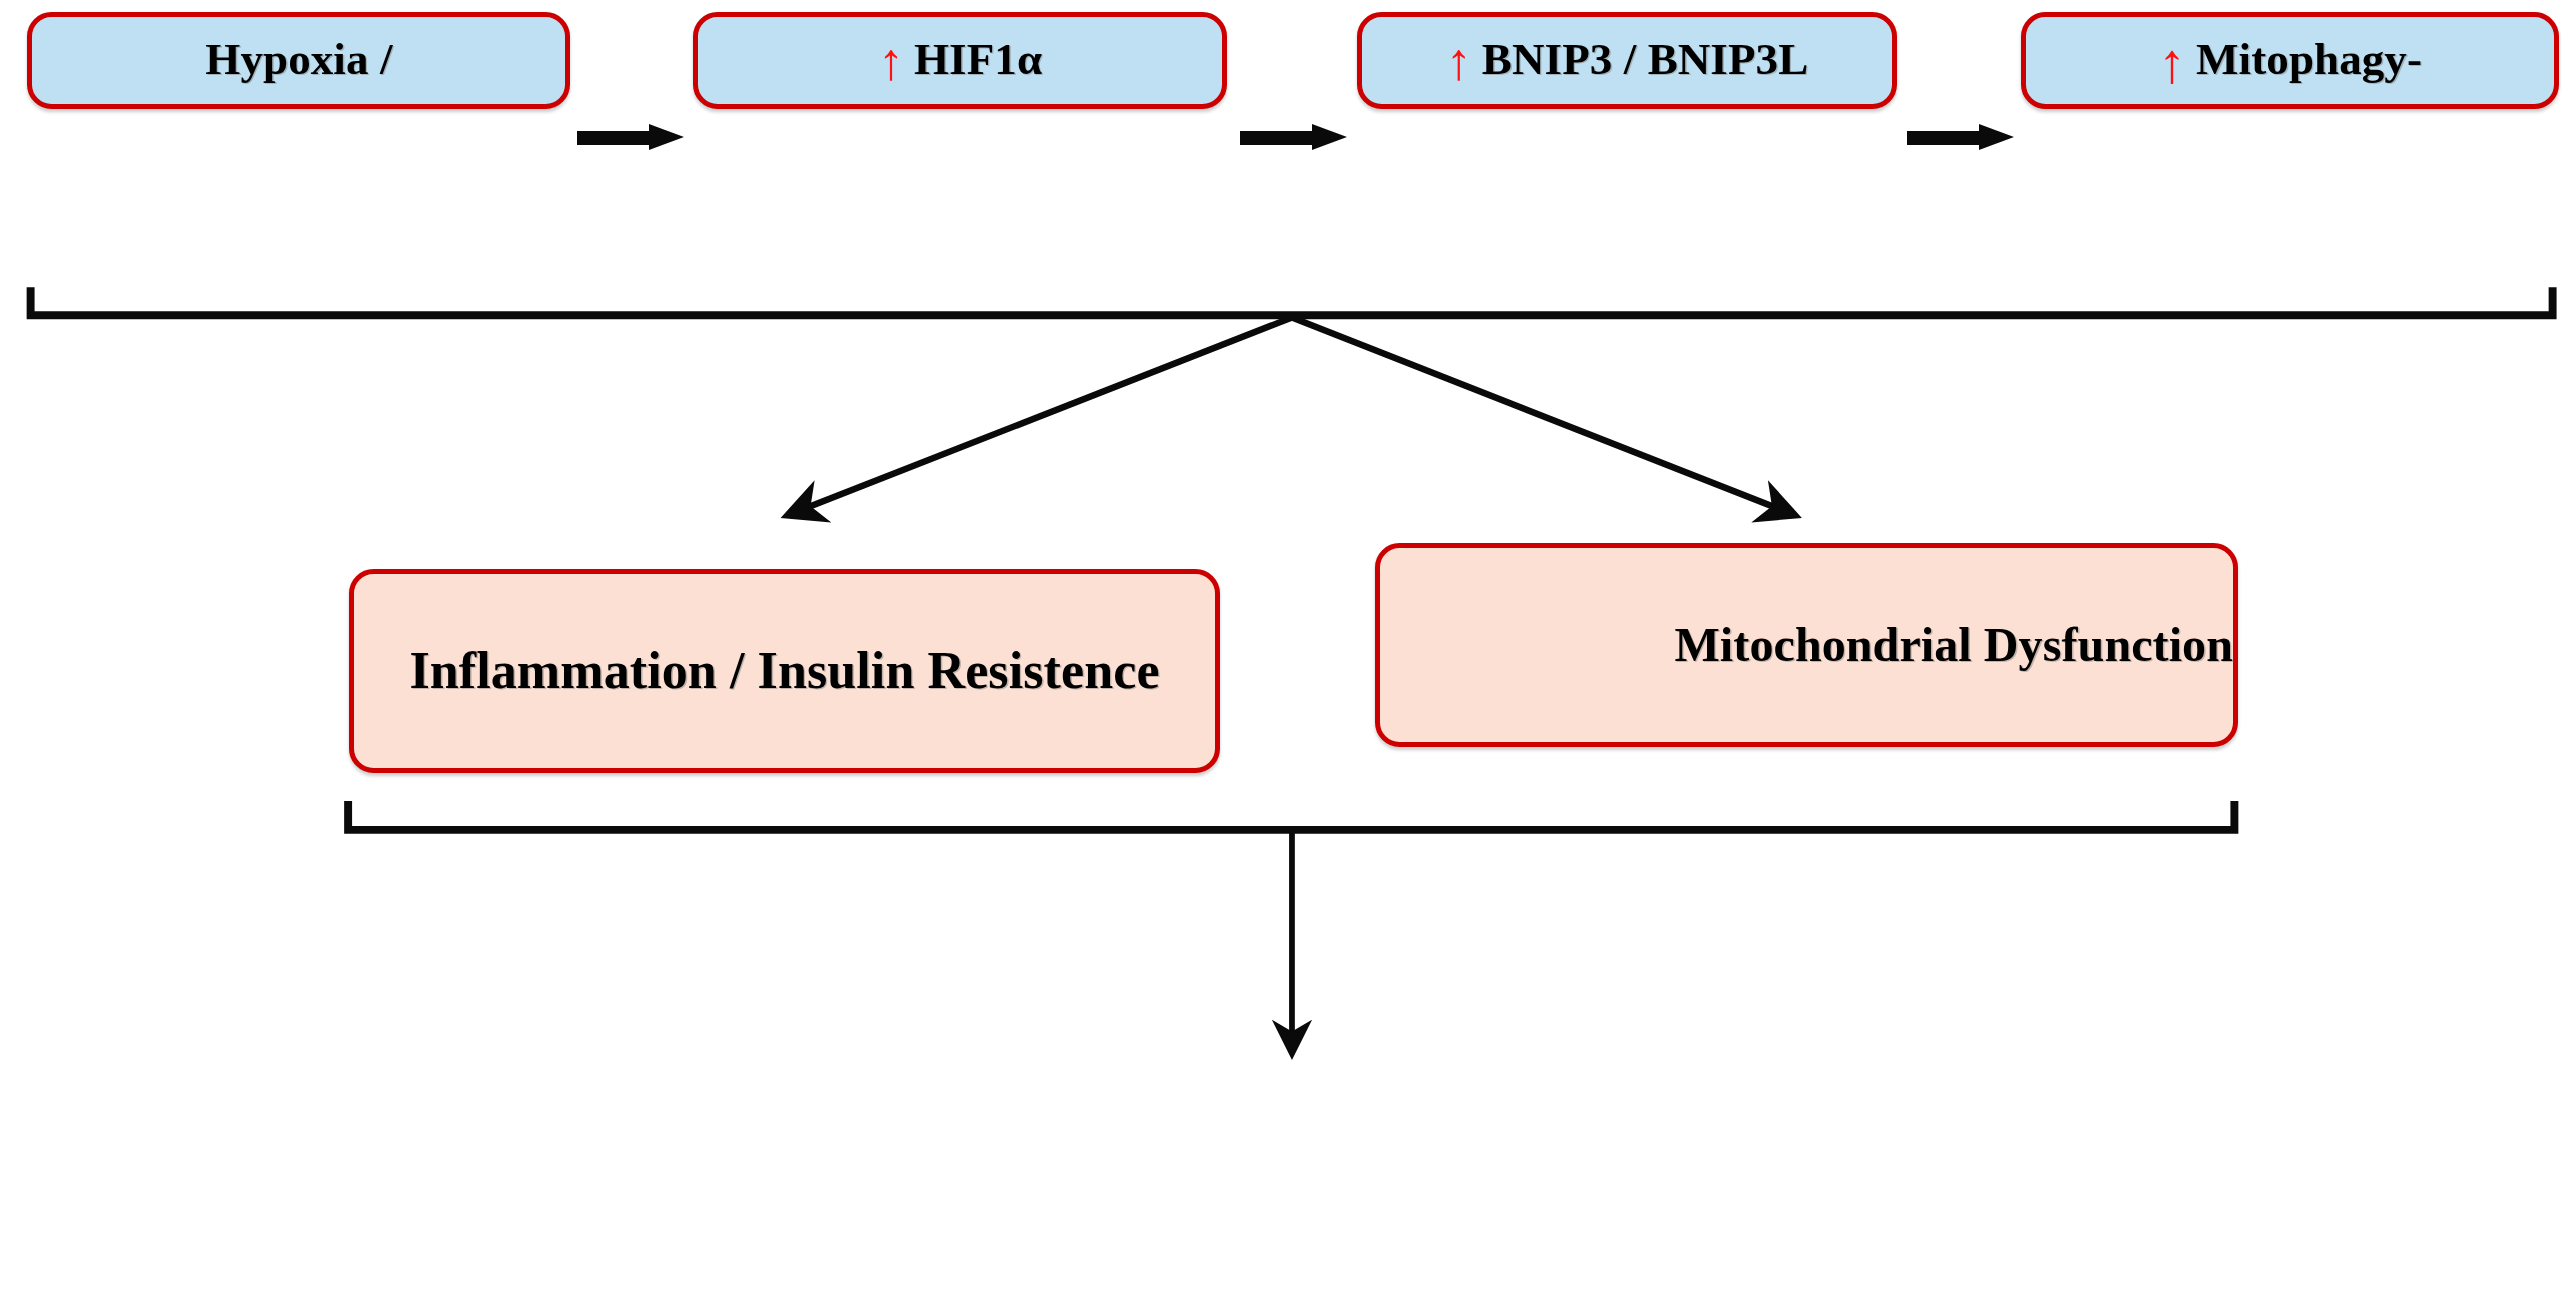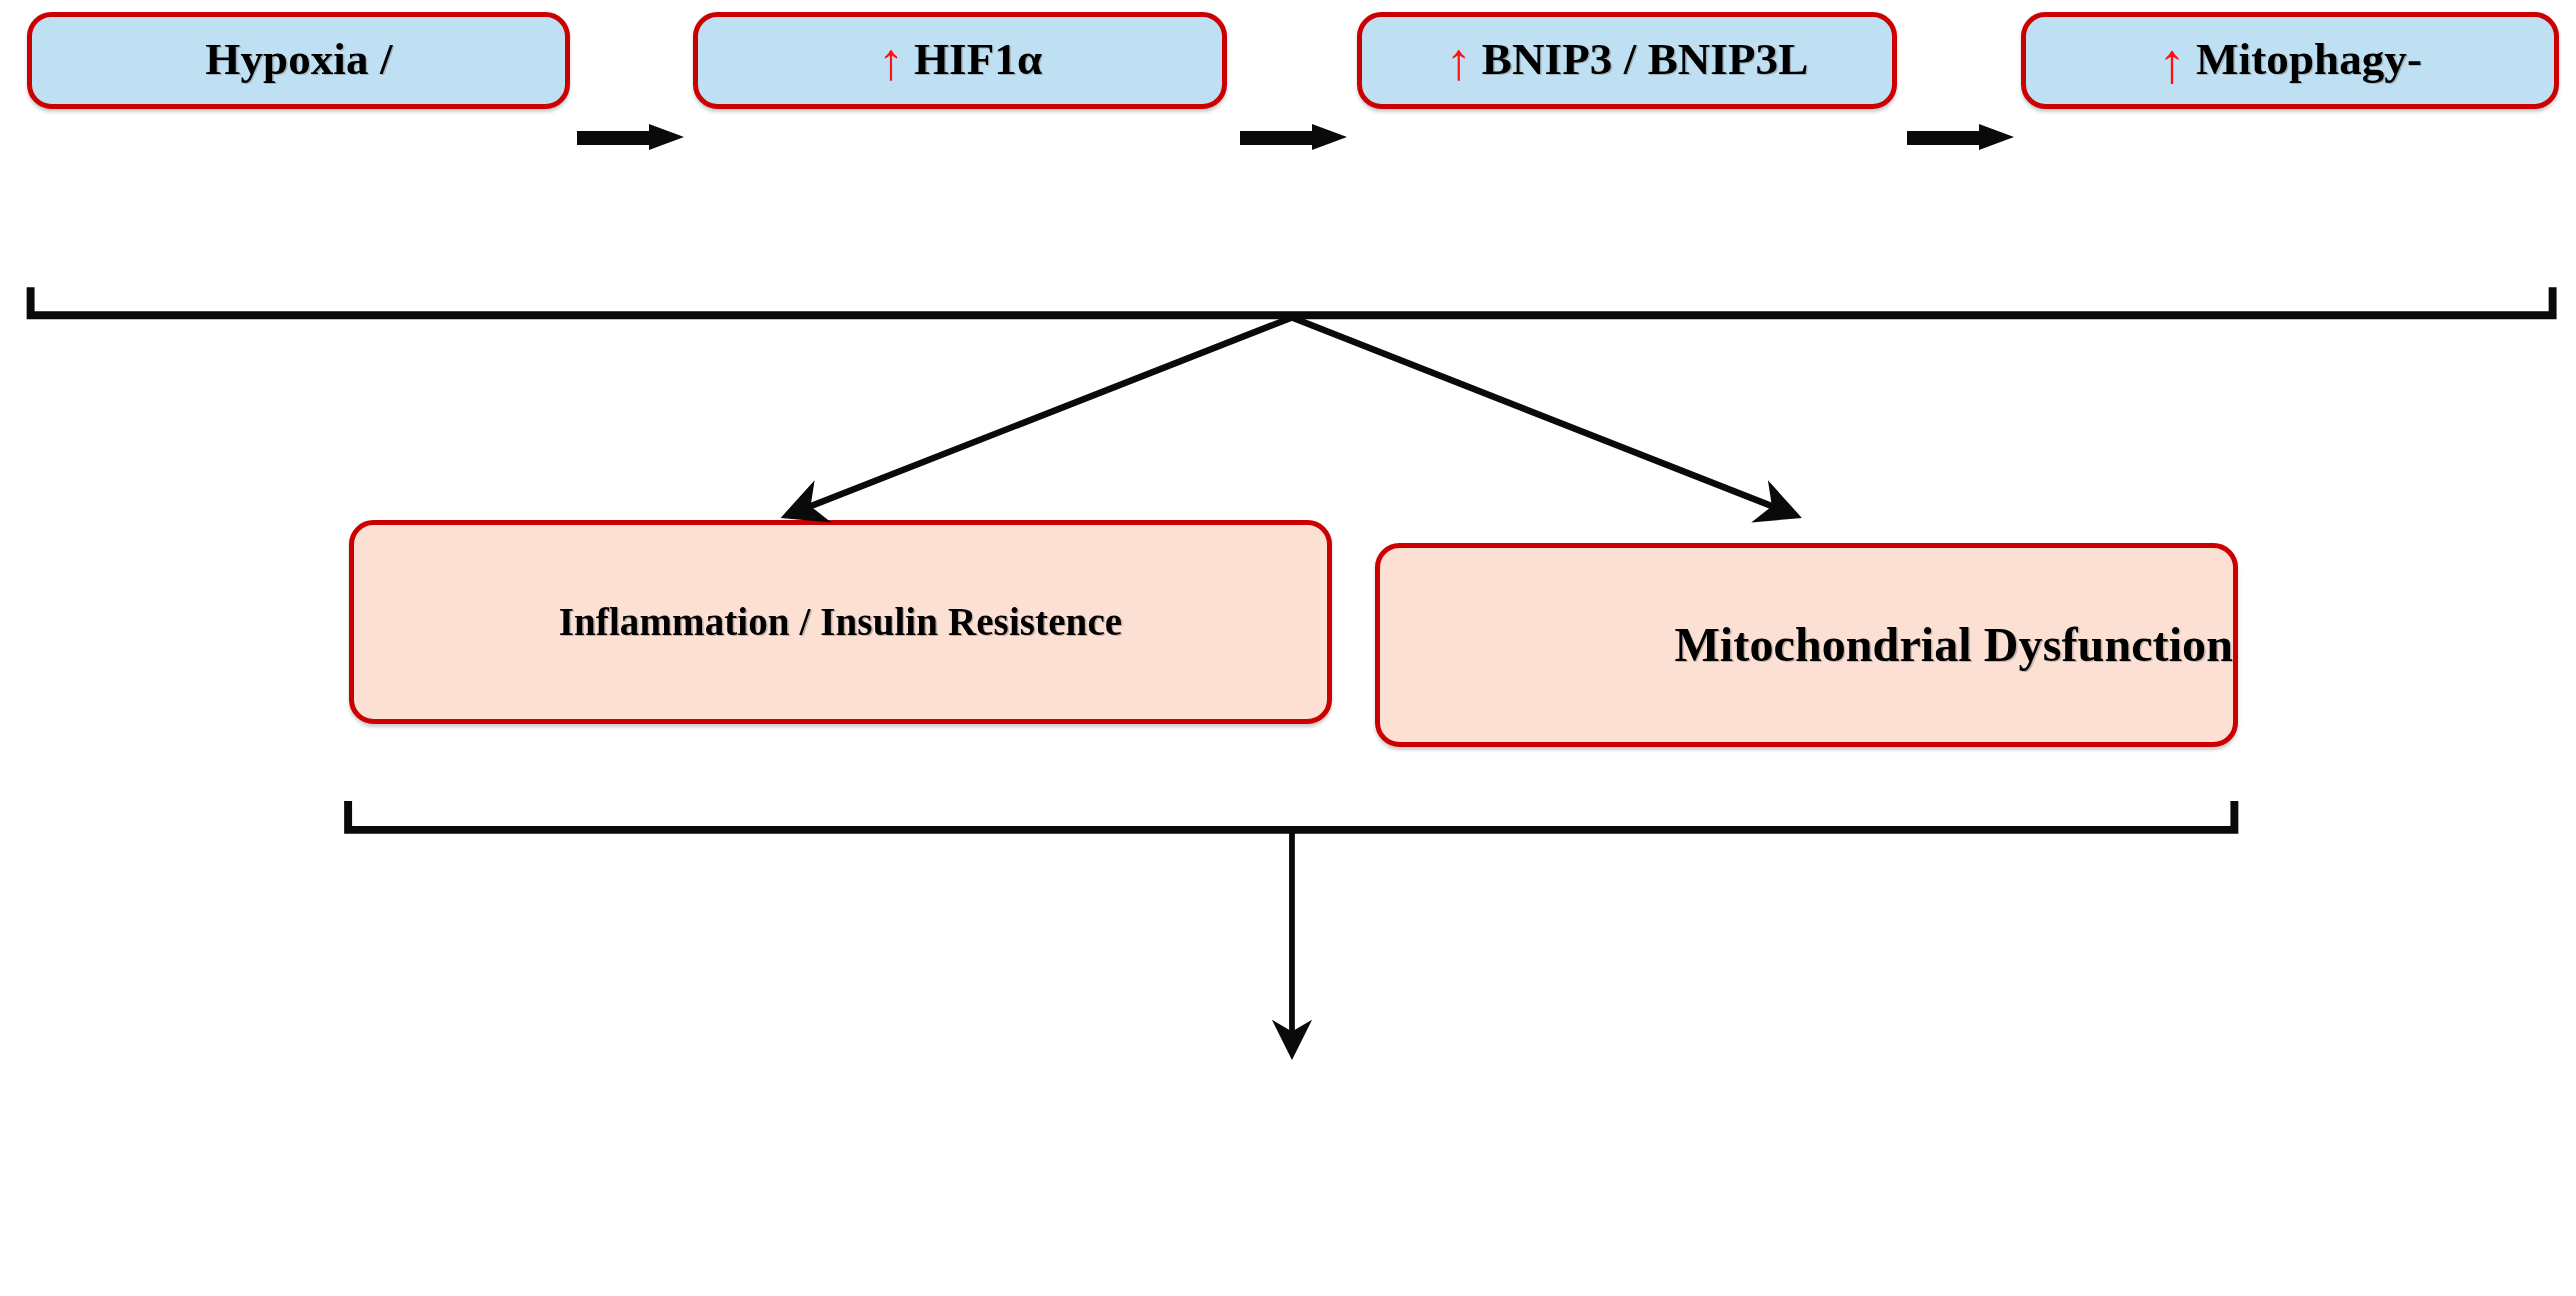--- a/index.html
+++ b/index.html
@@ -71,21 +71,21 @@
     border-left:35px solid #0a0a0a;
   }
   .ba1{left:577px; top:124px; width:107px;}
   .ba2{left:1240px;top:124px; width:107px;}
   .ba3{left:1907px;top:124px; width:107px;}
 
   
   #wires{position:absolute;left:0;top:0;width:2576px;height:1296px;pointer-events:none;}
 
   
-  .n-infl{left:349px; top:520px; width:983px; height:204px; font-size:39px;}
+  .n-infl{left:349px; top:569px; width:871px; height:204px; font-size:52px;}
   .n-mdys{left:1375px;top:543px; width:863px; height:204px; font-size:48px;justify-content:flex-end;}
 
   
   .n-mets{left:863px;top:1068px;width:872px;height:209px;font-size:48px;}
 </style>
 </head>
 <body>
 
 <div id="stage">
 

